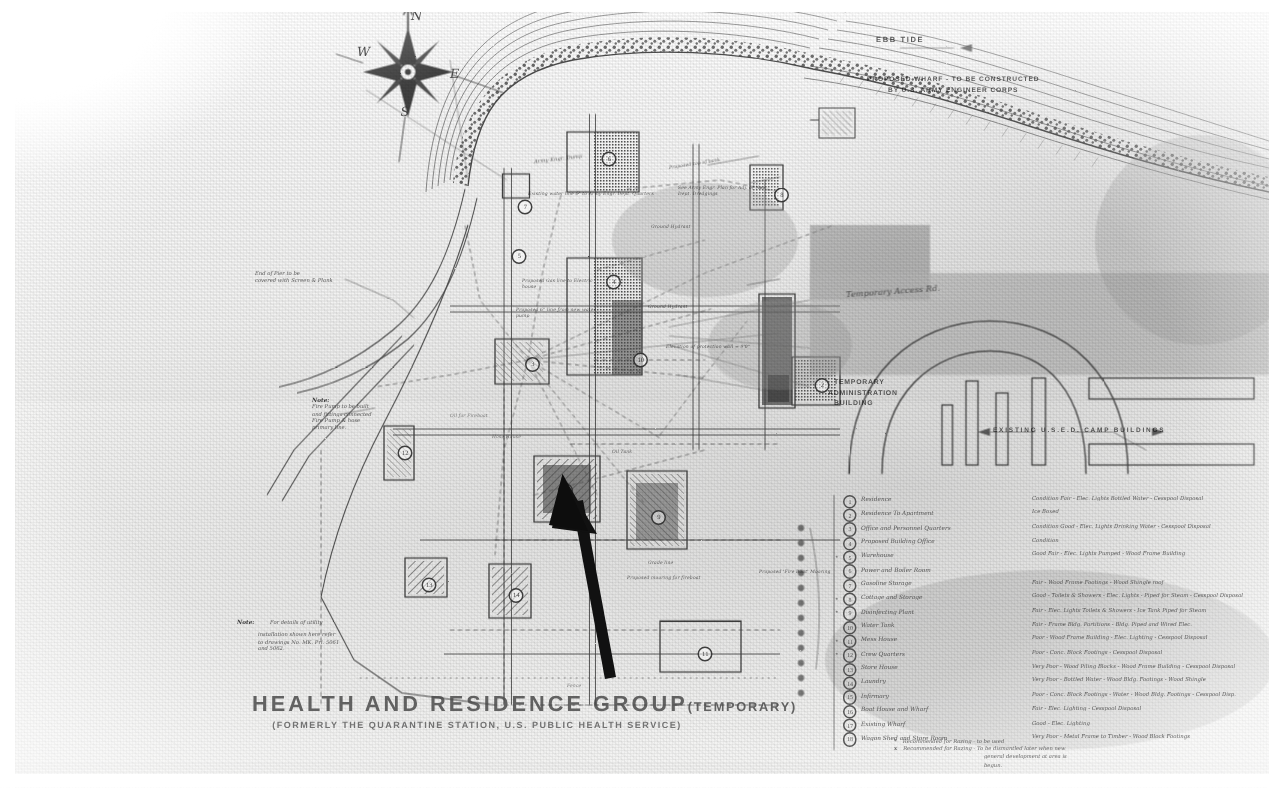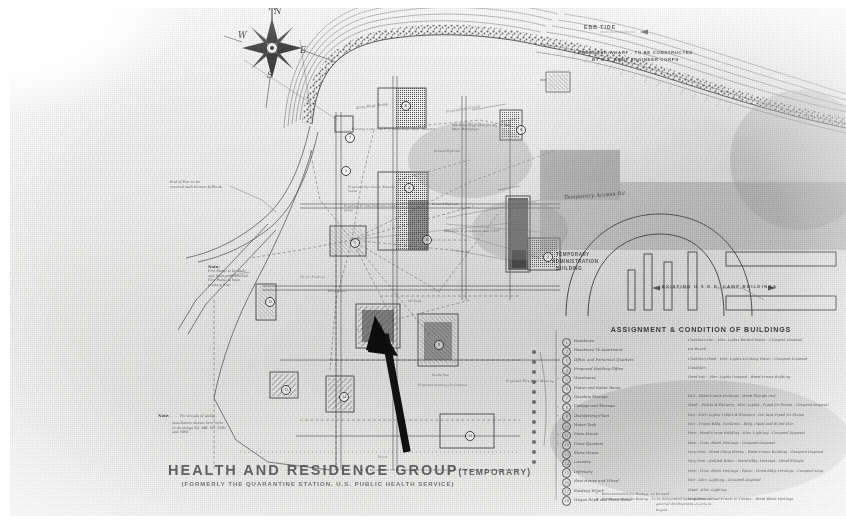--- a/index.html
+++ b/index.html
@@ -487,21 +487,20 @@
 
   <div class="notebox" style="left:158px;top:403px;">
     <div class="nhead" style="display:inline-block;">Note:</div>
     <div class="nline" style="display:inline-block;padding-left:6px;">For details of utility</div>
     <div class="nline" style="padding-left:14px;">installation shown here refer</div>
     <div class="nline" style="padding-left:14px;">to drawings No. MK. Pri. 5061</div>
     <div class="nline" style="padding-left:14px;">and 5062.</div>
   </div>
 
   <div id="legend">
-    <div id="legend-title">ASSIGNMENT  &amp;  CONDITION  OF  BUILDINGS</div>
     <div id="legend-rows">
         <div class="lrow">
           <span class="lnum">1</span>
           <span class="lname">Residence</span>
           <span class="lcond">Condition Fair - Elec. Lights Bottled Water - Cesspool Disposal</span>
         </div>
         <div class="lrow">
           <span class="lnum">2</span>
           <span class="lname">Residence To Apartment</span>
           <span class="lcond">Ice Boxed</span>

